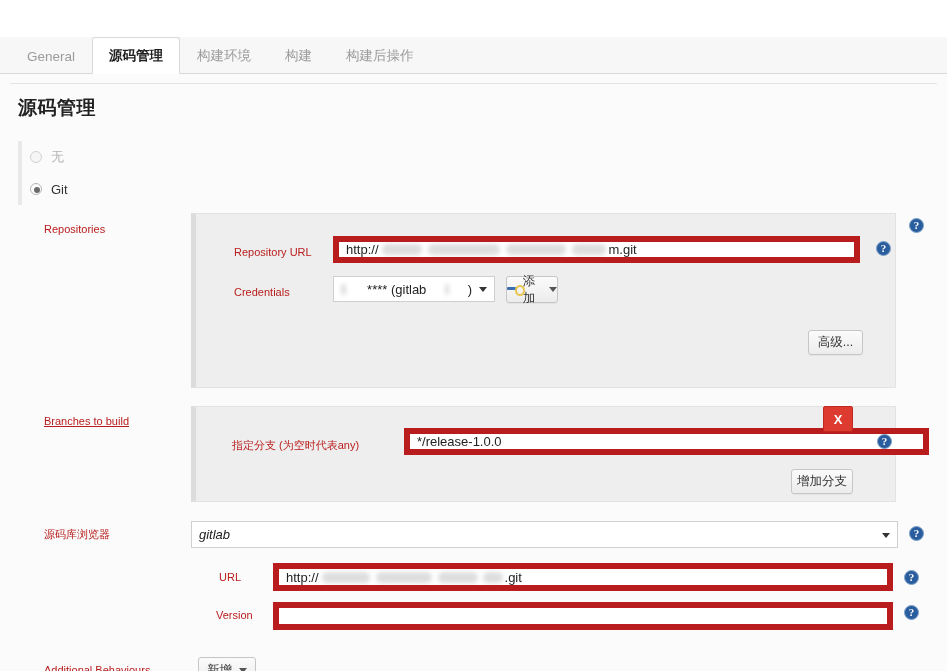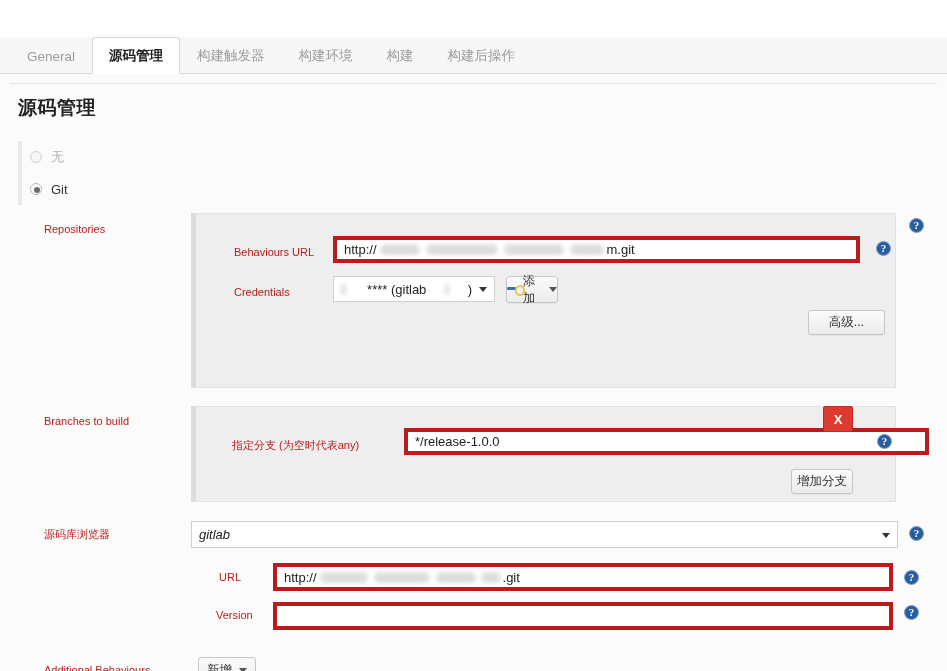--- a/index.html
+++ b/index.html
@@ -120,21 +120,21 @@
     position: absolute; left: 0; right: 0; top: -1px;
     text-align: center;
     font-size: 11px; font-weight: bold; line-height: 15px;
     color: #ffffff;
     font-family: "Liberation Serif", serif;
   }
 
   .inp {
     position: absolute;
     background: #ffffff;
-    border: 4px solid #b91c1c;
+    border: 6px solid #b91c1c;
     font-size: 13px;
     color: #222;
     padding: 0 7px;
     display: flex; align-items: center;
     white-space: nowrap; overflow: hidden;
   }
 
   .blur {
     display: inline-block;
     background: #dedede;
@@ -229,23 +229,20 @@
 
   <div class="tabbar">
     <div class="tabs">
       <div class="tab">
         <span>General</span>
       </div>
       <div class="tab active">
         <span>源码管理</span>
       </div>
       <div class="tab">
-        <span>构建触发器</span>
-      </div>
-      <div class="tab">
         <span>构建环境</span>
       </div>
       <div class="tab">
         <span>构建</span>
       </div>
       <div class="tab">
         <span>构建后操作</span>
       </div>
     </div>
   </div>
@@ -261,21 +258,21 @@
     <div class="radio-row">
       <span class="radio checked"></span>
       <span class="radio-label">Git</span>
     </div>
   </div>
 
   <div class="row-label" style="left:44px; top:186px;">Repositories</div>
 
   <div class="block" style="left:191px; top:176px; width:705px; height:175px;">
 
-    <div class="row-label" style="left:38px; top:32px;">Behaviours URL</div>
+    <div class="row-label" style="left:38px; top:32px;">Repository URL</div>
     <div class="inp" style="left:137px; top:22px; width:527px; height:27px;">
       <span>http://</span>
       <span class="blur" style="width:40px; margin:0 3px;"></span>
       <span class="blur" style="width:72px; margin:0 3px;"></span>
       <span class="blur" style="width:60px; margin:0 3px;"></span>
       <span class="blur" style="width:34px; margin:0 3px;"></span>
       <span>m.git</span>
     </div>
     <div class="help-icon" style="left:680px; top:27px;"></div>
 
@@ -286,28 +283,28 @@
       <span class="blur" style="width:22px; margin:0 3px;"></span>
       <span>)</span>
       <span class="arrow"></span>
     </div>
     <div class="btn" style="left:310px; top:62px; width:52px; height:27px;">
       <span class="key-icon"></span>
       <span>添加</span>
       <span class="caret"></span>
     </div>
 
-    <div class="btn" style="left:612px; top:96px; width:77px; height:25px;">
+    <div class="btn" style="left:612px; top:116px; width:55px; height:25px;">
       <span>高级...</span>
     </div>
 
   </div>
   <div class="help-icon" style="left:909px; top:181px;"></div>
 
-  <div class="row-label" style="left:44px; top:378px;">Branches to build</div>
+  <div class="row-label" style="left:44px; top:378px;text-decoration:underline;">Branches to build</div>
 
   <div class="block" style="left:191px; top:369px; width:705px; height:96px;padding-left:44px;">
 
     <div class="row-label" style="left:36px; top:31px;">指定分支 (为空时代表any)</div>
     <div class="inp" style="left:208px; top:21px; width:525px; height:27px;">
       <span>*/release-1.0.0</span>
     </div>
     <div class="help-icon" style="left:681px; top:27px;"></div>
 
     <div class="btn" style="left:595px; top:62px; width:62px; height:25px;">

